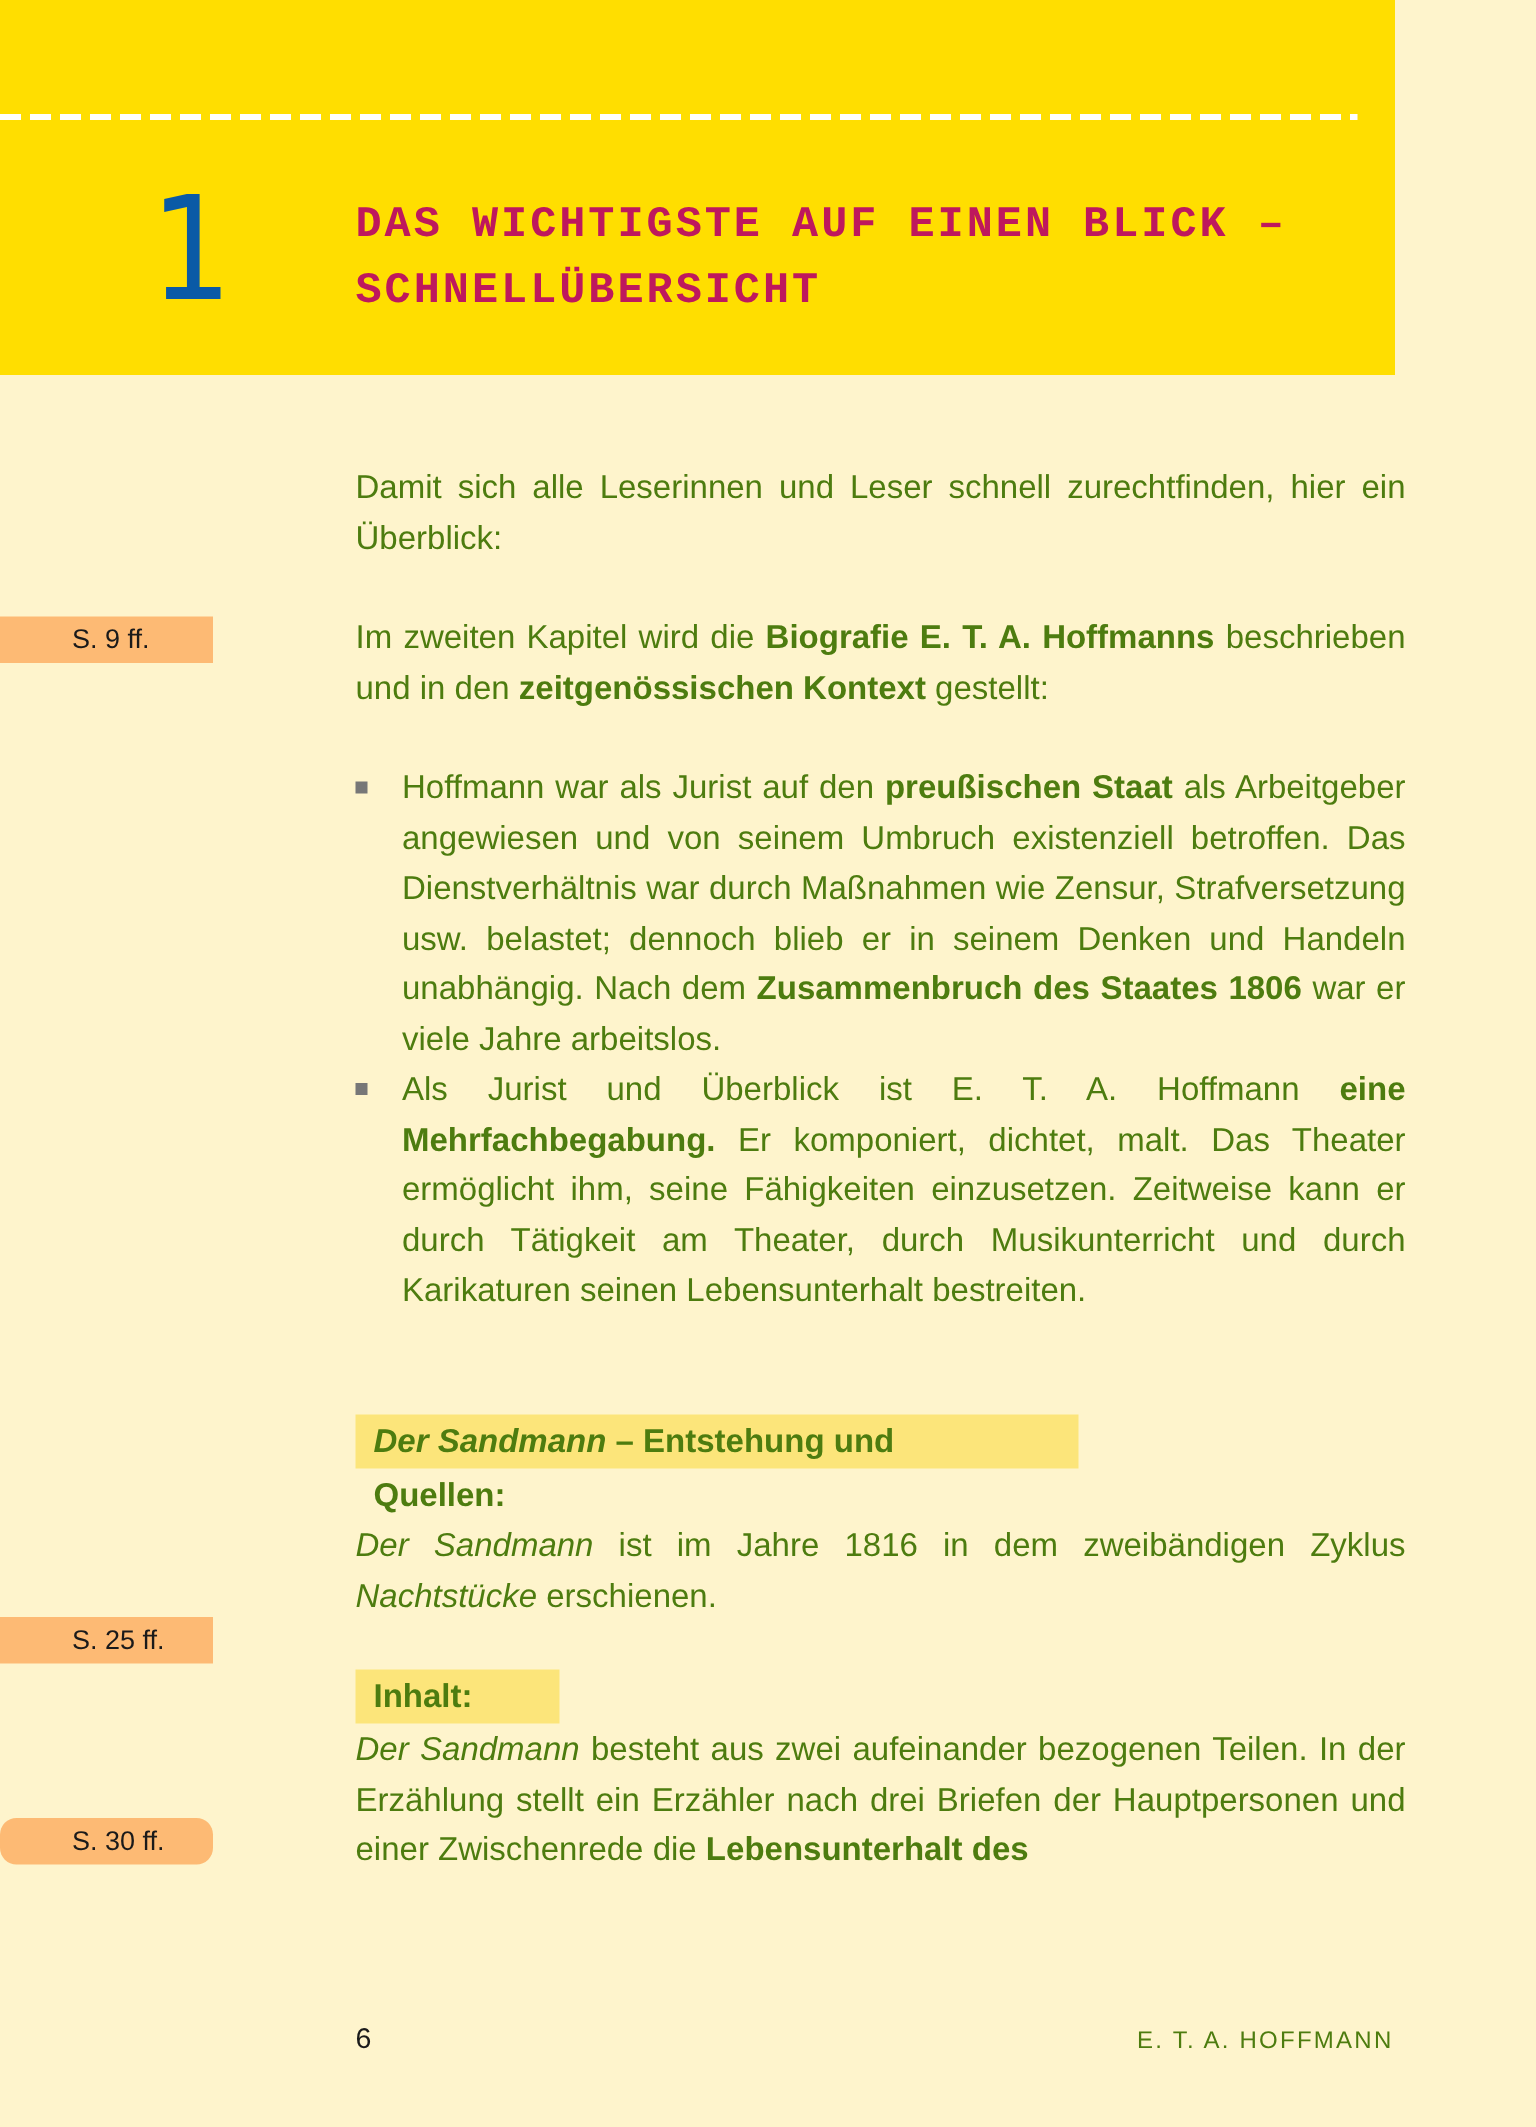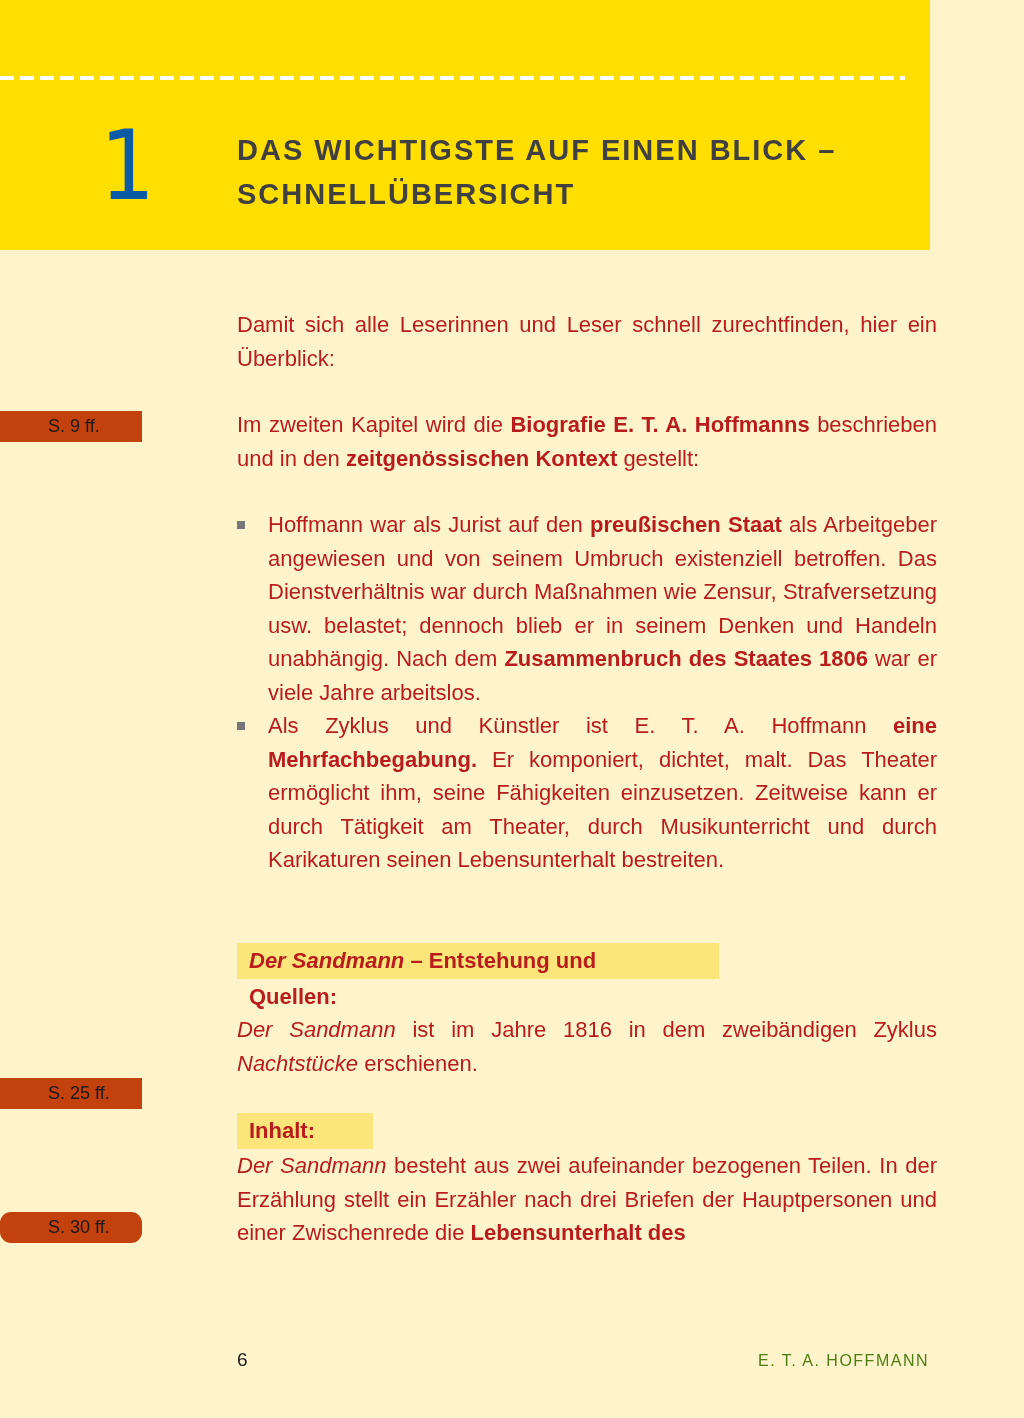--- a/index.html
+++ b/index.html
@@ -41,37 +41,37 @@
       font-family: "DejaVu Sans", sans-serif;
       font-weight: 400;
       letter-spacing: -2px;
       transform: scaleX(0.9);
       transform-origin: left top;
     }
     .chapter-title {
       position: absolute;
       left: 237px;
       top: 128px;
-      color: #404040;
+      color: #be185d;
       font-size: 29px;
       line-height: 44px;
       font-weight: 700;
       letter-spacing: 2px;
-      font-family: Liberation Sans, sans-serif;
+      font-family: Liberation Mono, monospace;
     }
     .chapter-title span { display: block; }
 
     .content {
       position: absolute;
       left: 237px;
       top: 308px;
       width: 700px;
       font-size: 22px;
       line-height: 33.5px;
-      color: #b91c1c;
+      color: #4d7c0f;
     }
     .content p { margin: 0; }
     .para { text-align: justify; }
     .gap { height: 33px; }
     b { font-weight: 700; }
     i { font-style: italic; }
 
     .bullet-list {
       list-style: none;
       margin: 0;
@@ -100,21 +100,21 @@
       font-weight: 700;
     }
     .subhead-1 { width: 482px; box-sizing: border-box; }
     .subhead-2 { width: 136px; box-sizing: border-box; }
 
     .margin-ref {
       position: absolute;
       left: 0;
       width: 142px;
       height: 31px;
-      background: #c2410c;
+      background: #fdba74;
       font-size: 18px;
       line-height: 31px;
       color: #1a1a1a;
       box-sizing: border-box;
       padding-left: 48px;
     }
 
     .footer-page {
       position: absolute;
       left: 237px;
@@ -156,21 +156,21 @@
   </p>
   <div class="gap"></div>
 
   <ul class="bullet-list">
     <li>
       <span class="bullet-mark"></span>
       <span>Hoffmann war als Jurist auf den </span><b>preußischen Staat</b><span> als Arbeitgeber angewiesen und von seinem Umbruch existenziell betroffen. Das Dienstverhältnis war durch Maßnahmen wie Zensur, Strafversetzung usw. belastet; dennoch blieb er in seinem Denken und Handeln unabhängig. Nach dem </span><b>Zusammenbruch des Staates 1806</b><span> war er viele Jahre arbeitslos.</span>
     </li>
     <li>
       <span class="bullet-mark"></span>
-      <span>Als Zyklus und Künstler ist E. T. A. Hoffmann </span><b>eine Mehrfachbegabung.</b><span> Er komponiert, dichtet, malt. Das Theater ermöglicht ihm, seine Fähigkeiten einzusetzen. Zeitweise kann er durch Tätigkeit am Theater, durch Musikunterricht und durch Karikaturen seinen Lebensunterhalt bestreiten.</span>
+      <span>Als Jurist und Überblick ist E. T. A. Hoffmann </span><b>eine Mehrfachbegabung.</b><span> Er komponiert, dichtet, malt. Das Theater ermöglicht ihm, seine Fähigkeiten einzusetzen. Zeitweise kann er durch Tätigkeit am Theater, durch Musikunterricht und durch Karikaturen seinen Lebensunterhalt bestreiten.</span>
     </li>
   </ul>
   <div class="gap"></div>
 
   <div class="gap"></div>
 
   <div class="subhead subhead-1">
     <i>Der Sandmann</i><span> – Entstehung und Quellen:</span>
   </div>
   <p class="para">

